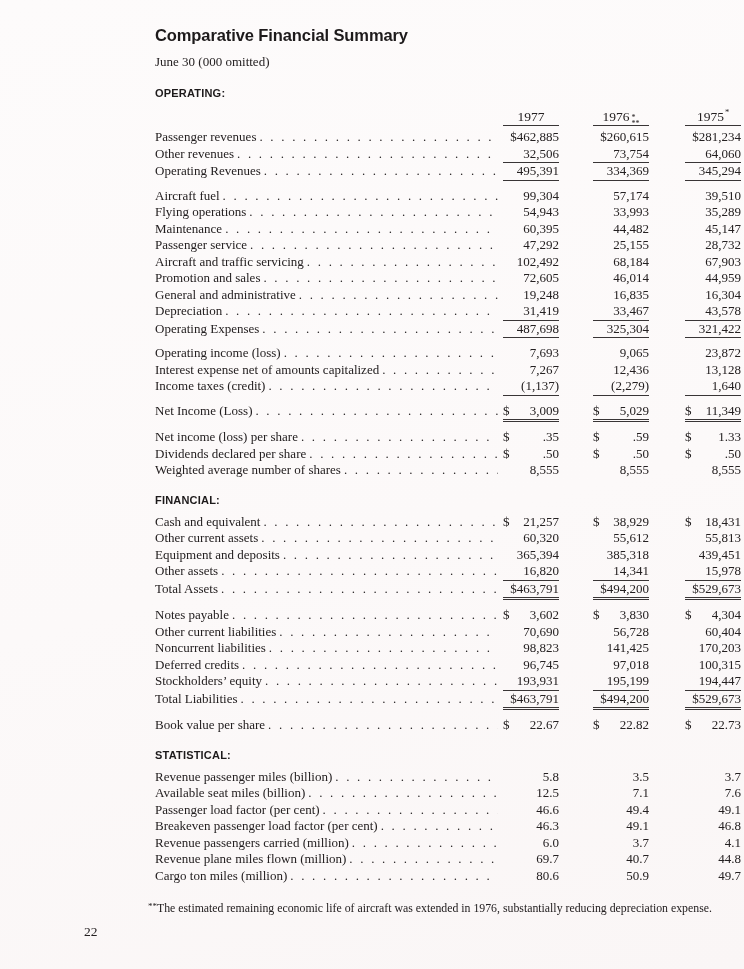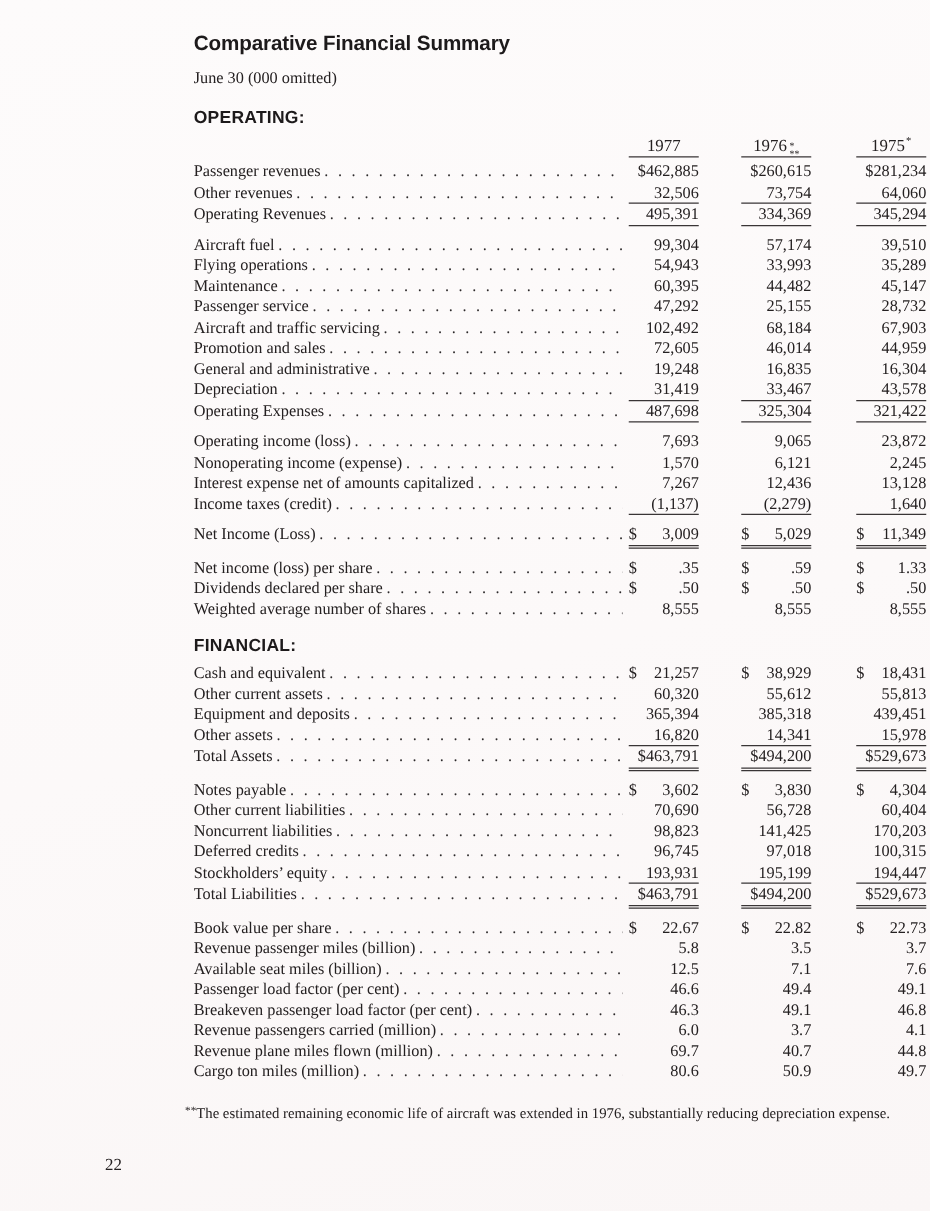--- a/index.html
+++ b/index.html
@@ -15,21 +15,21 @@
   }
   .content { position:absolute; left:155px; top:26px; width:586px; }
   .title {
     font-family:"Liberation Sans","DejaVu Sans",sans-serif;
     font-weight:bold; font-size:16.5px; letter-spacing:-0.1px; color:#1d1a1b;
     line-height:19px;
   }
   .subtitle { font-size:13px; margin-top:9px; line-height:16px; }
   .sec-heading {
     font-family:"Liberation Sans","DejaVu Sans",sans-serif;
-    font-weight:bold; font-size:14px; letter-spacing:0.2px; color:#1d1a1b;
+    font-weight:bold; font-size:11px; letter-spacing:0.2px; color:#1d1a1b;
     margin:14px 0 6px; line-height:15px;
   }
   .sec-heading.first { margin-top:16px; }
   .row { display:flex; align-items:baseline; line-height:16.5px; font-size:13px; }
   .group { margin-top:7px; }
   .group.first { margin-top:0; }
   .lbl { white-space:nowrap; }
   .leader { flex:1 1 auto; overflow:hidden; white-space:nowrap; margin:0 5px 0 3px; color:#2c292a; }
   .leader::after {
     content:". . . . . . . . . . . . . . . . . . . . . . . . . . . . . . . . . . . . . . . . . . . . . . . . . . . . . . . . . . . .";
@@ -250,33 +250,20 @@
               <span class="num">7,693</span>
             </span>
             <span class="cell c1">
               <span class="num">9,065</span>
             </span>
             <span class="cell c2">
               <span class="num">23,872</span>
             </span>
           </div>
           <div class="row">
-            <span class="lbl">Nonoperating income (expense)</span>
-            <span class="leader"></span>
-            <span class="cell c0">
-              <span class="num">1,570</span>
-            </span>
-            <span class="cell c1">
-              <span class="num">6,121</span>
-            </span>
-            <span class="cell c2">
-              <span class="num">2,245</span>
-            </span>
-          </div>
-          <div class="row">
             <span class="lbl">Interest expense net of amounts capitalized</span>
             <span class="leader"></span>
             <span class="cell c0">
               <span class="num">7,267</span>
             </span>
             <span class="cell c1">
               <span class="num">12,436</span>
             </span>
             <span class="cell c2">
               <span class="num">13,128</span>
@@ -526,20 +513,21 @@
             <span class="cell c1">
               <span class="cur">$</span>
               <span class="num">22.82</span>
             </span>
             <span class="cell c2">
               <span class="cur">$</span>
               <span class="num">22.73</span>
             </span>
           </div>
         </div>
+        <div class="sec-heading">STATISTICAL:</div>
         <div class="group first">
           <div class="row">
             <span class="lbl">Revenue passenger miles (billion)</span>
             <span class="leader"></span>
             <span class="cell c0">
               <span class="num">5.8</span>
             </span>
             <span class="cell c1">
               <span class="num">3.5</span>
             </span>

